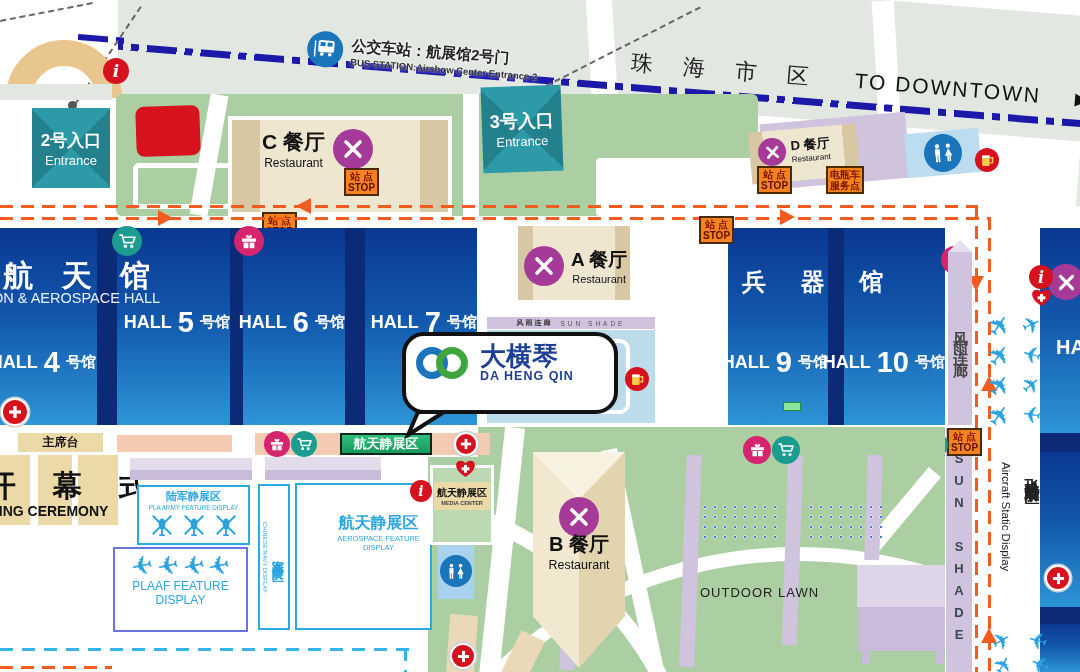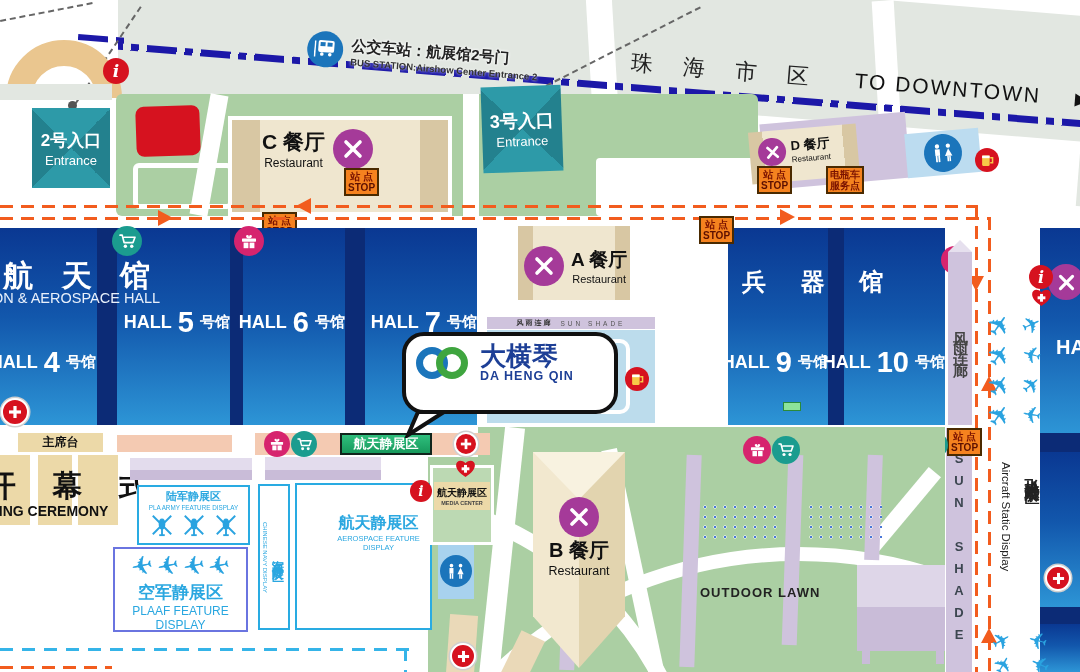--- a/index.html
+++ b/index.html
@@ -391,21 +391,21 @@
     <div class="a dots" style="left:272px;top:75px;width:78px;height:40px"></div>
     <div class="a dots" style="left:378px;top:75px;width:76px;height:40px"></div>
 
     <div class="a" style="left:429px;top:138px;width:93px;height:100px">
       <div class="a" style="left:0;top:0;width:93px;height:42px;background:#ded6e8"></div>
       <div class="a" style="left:0;top:42px;width:93px;height:44px;background:#c9bcd8"></div>
       <div class="a" style="left:5px;top:86px;width:8px;height:13px;background:#c9bcd8"></div>
       <div class="a" style="left:79px;top:86px;width:8px;height:13px;background:#c9bcd8"></div>
     </div>
 
-    <div class="a" style="left:272px;top:158px;font-size:13px;font-weight:bold;color:#222;letter-spacing:1px">OUTDOOR LAWN</div>
+    <div class="a" style="left:272px;top:158px;font-size:13px;font-weight:normal;color:#222;letter-spacing:1px">OUTDOOR LAWN</div>
 
     <span class="a ic ic-pink" style="left:315px;top:9px;width:28px;height:28px">
       <svg width="15" height="14" viewBox="0 0 16 15" fill="#fff">
           <rect x="1" y="4.5" width="14" height="3.2" rx=".6"></rect>
           <rect x="2.6" y="8.6" width="4.8" height="5.6"></rect>
           <rect x="8.6" y="8.6" width="4.8" height="5.6"></rect>
           <path d="M8 4.5 C5 4.5 4 1 6.5 1 8 1 8 3 8 4.5 C8 3 8 1 9.5 1 12 1 11 4.5 8 4.5Z"></path>
         </svg>
     </span>
     <span class="a ic ic-teal" style="left:344px;top:9px;width:28px;height:28px">
@@ -418,21 +418,21 @@
 
     <div class="a" style="left:105px;top:25px;width:92px;height:216px;background:linear-gradient(90deg,#f2e8cf 50%,#e2d4af 50%);clip-path:polygon(0 0,100% 0,100% 76%,50% 100%,0 76%)">
       <div class="a" style="left:0;top:0;width:100%;height:100%;background:#f8f2e0;clip-path:polygon(0 0,100% 0,50% 22%)"></div>
     </div>
     <span class="a ic ic-purple" style="left:131px;top:70px;width:40px;height:40px">
       <svg width="22" height="22" viewBox="0 0 22 22" stroke="#fff" stroke-width="3.6" stroke-linecap="round">
           <line x1="4" y1="4" x2="18" y2="18"></line>
           <line x1="18" y1="4" x2="4" y2="18"></line>
         </svg>
     </span>
-    <div class="a col" style="left:105px;top:110px;width:92px;align-items:center">
+    <div class="a col" style="left:105px;top:104px;width:92px;align-items:center">
       <span style="font-size:20px;font-weight:bold">B 餐厅</span>
       <span style="font-size:12.5px">Restaurant</span>
     </div>
 
     <div class="a ctr" style="left:10px;top:116px;width:36px;height:56px;background:#a8d2ee">
       <span class="ic ic-blue" style="width:32px;height:32px">
         <svg width="20" height="17" viewBox="0 0 22 18" fill="#fff">
             <circle cx="6" cy="2.6" r="2"></circle>
             <rect x="3.8" y="5.2" width="4.4" height="6"></rect>
             <rect x="4.1" y="11" width="1.6" height="6"></rect>
@@ -527,21 +527,20 @@
         </svg>
     </div>
   </div>
   <div class="a box-blue" style="left:113px;top:547px;width:135px;height:85px;border-color:#6a74e0;padding-top:4px">
     <div class="row" style="justify-content:center;gap:4px">
       <span class="plane" style="font-size:26px;transform:scaleX(-1) rotate(12deg)">✈</span>
       <span class="plane" style="font-size:26px;transform:scaleX(-1) rotate(12deg)">✈</span>
       <span class="plane" style="font-size:26px;transform:scaleX(-1) rotate(12deg)">✈</span>
       <span class="plane" style="font-size:26px;transform:scaleX(-1) rotate(12deg)">✈</span>
     </div>
-    <div style="font-size:17px;font-weight:bold;margin-top:2px">空军静展区</div>
     <div style="font-size:12px">PLAAF FEATURE DISPLAY</div>
   </div>
   <div class="a box-blue row" style="left:258px;top:484px;width:32px;height:146px;justify-content:center;gap:1px">
     <span style="writing-mode:vertical-rl;font-size:6px">CHINESE NAVY DISPLAY</span>
     <span class="vtxt" style="font-size:12px;font-weight:bold;letter-spacing:3px">海军静展区</span>
   </div>
   <div class="a box-blue" style="left:295px;top:483px;width:137px;height:147px">
     <div style="margin-top:28px;margin-left:30px">
       <div style="font-size:16px;font-weight:bold">航天静展区</div>
       <div style="font-size:7.5px">AEROSPACE FEATURE DISPLAY</div>

